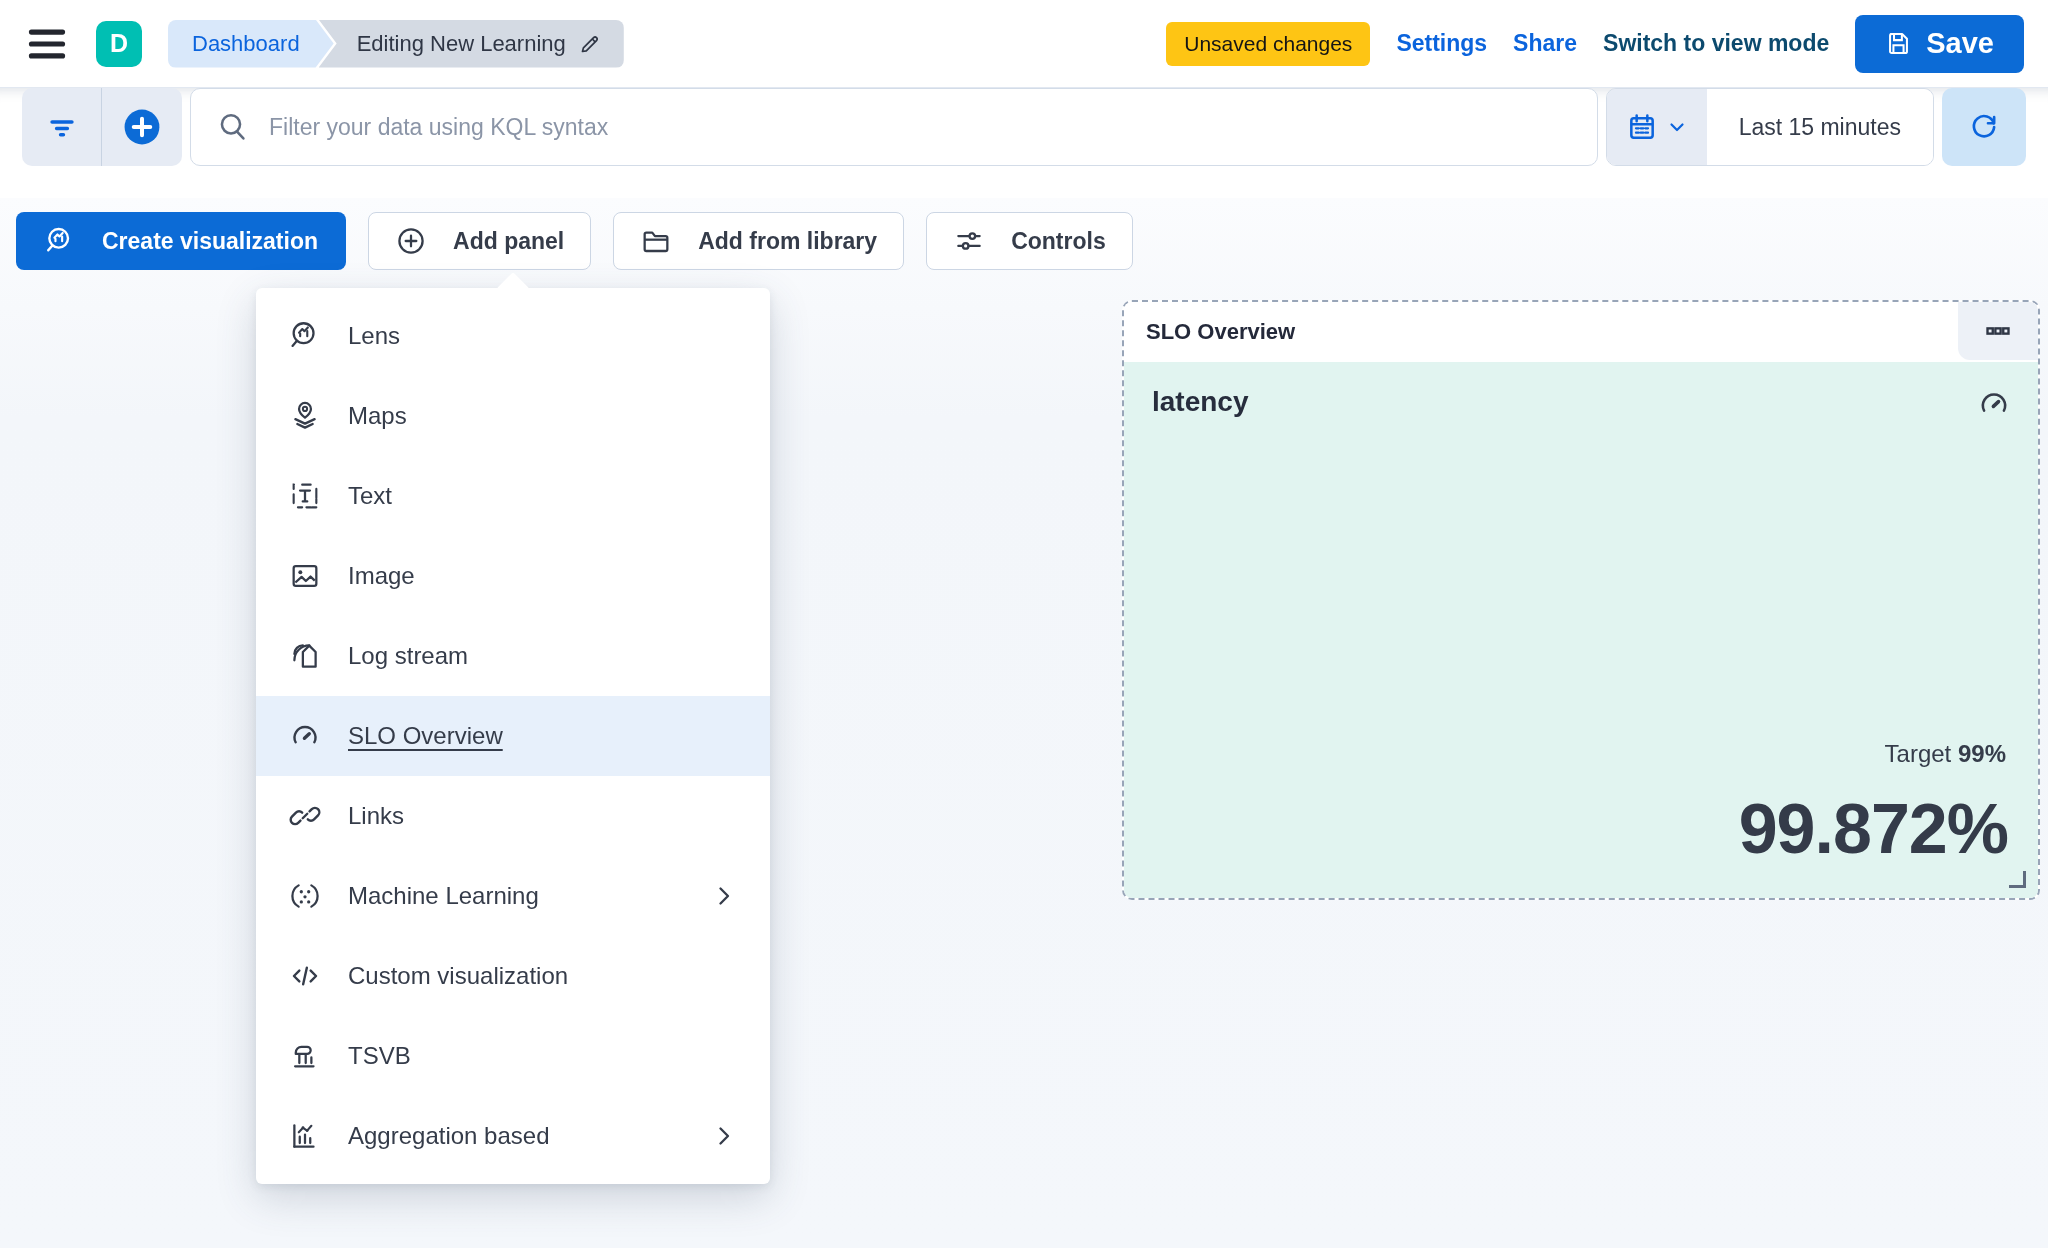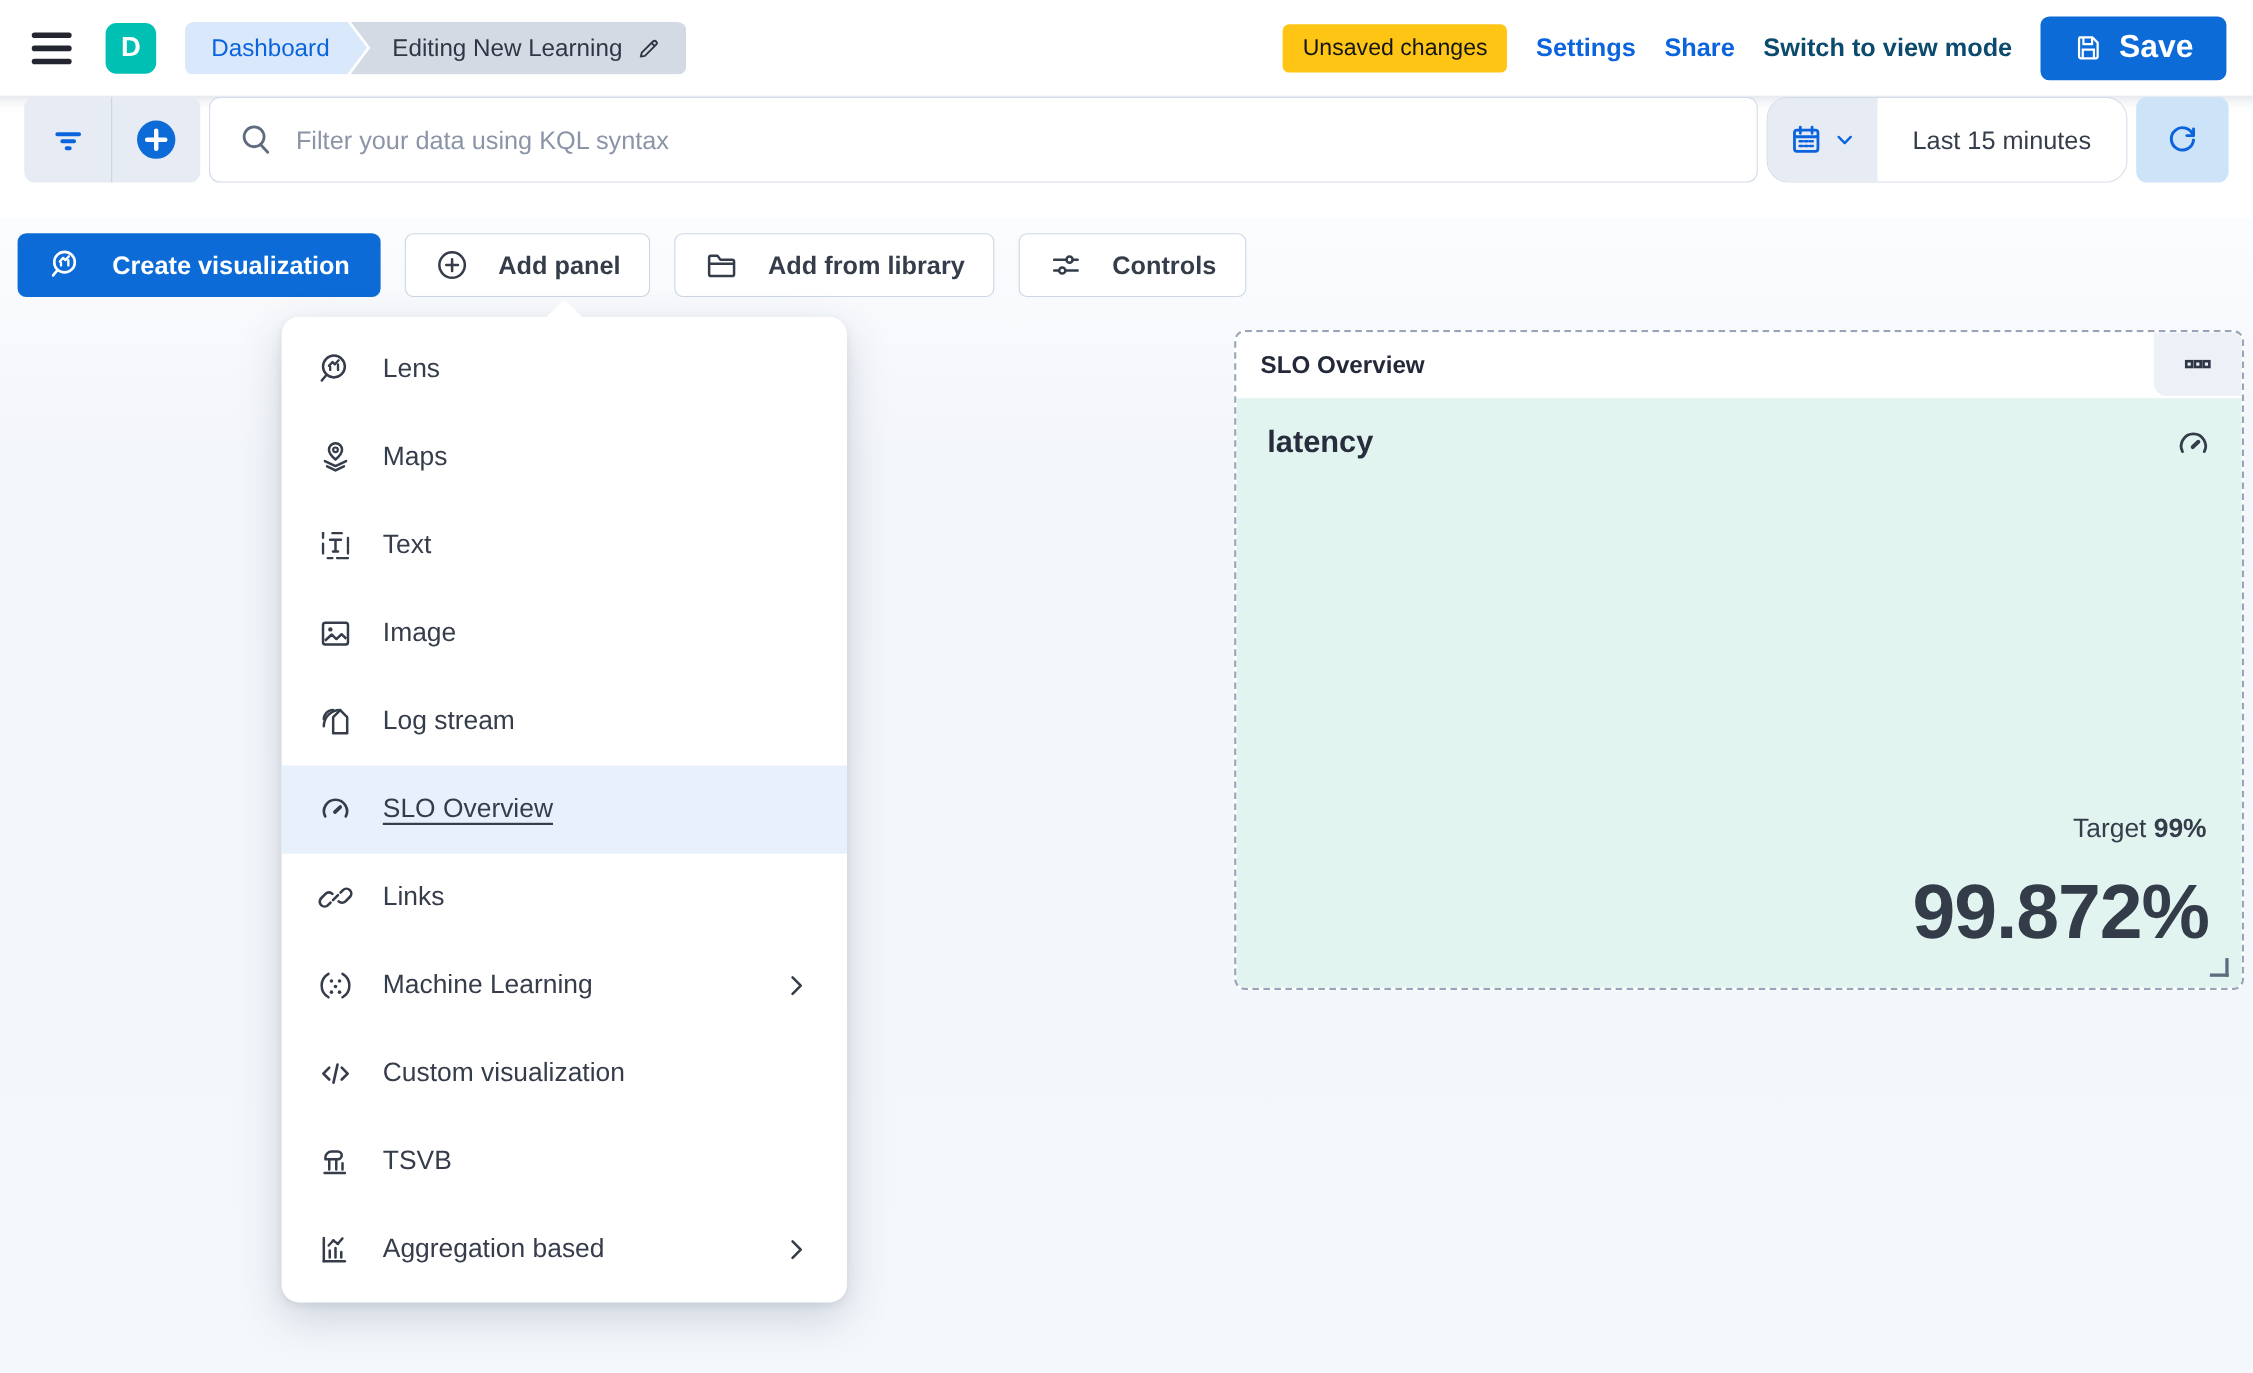--- a/index.html
+++ b/index.html
@@ -33,37 +33,37 @@
                padding:0 22px; position:relative; z-index:20;
                box-shadow: inset 0 14px 12px -12px rgba(96,112,136,.22); }
   .filter-group { display:flex; height:78px; background:#e6ebf4; border-radius:10px; overflow:hidden; }
   .filter-group > button { width:80px; border:none; background:transparent; display:flex; align-items:center; justify-content:center; cursor:pointer; }
   .filter-group > button:first-child { border-right:1px solid #c8d3e2; }
   .kql-box { flex:1; height:78px; background:#fff; border:1px solid #d3dce8; border-radius:10px;
              display:flex; align-items:center; padding:0 26px; gap:20px; }
   .kql-box input { flex:1; border:none; outline:none; font-size:23px; color:#353c4a; background:transparent;
                    font-family:"Liberation Sans","DejaVu Sans",sans-serif; }
   .kql-box input::placeholder { color:#8b95a7; }
-  .date-group { display:flex; height:78px; border:1px solid #d3dce8; border-radius:20px; overflow:hidden; }
+  .date-group { display:flex; height:78px; border:1px solid #d3dce8; border-radius:10px; overflow:hidden; }
   .date-picker-btn { width:100px; background:#e6ebf4; border:none; display:flex; align-items:center; justify-content:center; gap:8px; cursor:pointer; }
   .time-range-btn { background:#fff; border:none; padding:0 32px; font-size:23px; color:#353c4a; cursor:pointer;
                     font-family:"Liberation Sans","DejaVu Sans",sans-serif; }
   .refresh-btn { width:84px; height:78px; background:#cde4f8; border:none; border-radius:10px;
                  display:flex; align-items:center; justify-content:center; cursor:pointer; }
 
   
   .canvas { position:relative; height:1050px; background:linear-gradient(180deg,#fbfcfe 0%,#f3f6fa 220px,#f4f7fb 100%); }
   .toolbar { display:flex; gap:22px; padding:14px 16px 0 16px; }
   .tb-btn { height:58px; border-radius:8px; font-size:23px; font-weight:600; display:flex; align-items:center;
             gap:26px; cursor:pointer; font-family:"Liberation Sans","DejaVu Sans",sans-serif; }
   .tb-primary { background:#0c6bd6; color:#fff; border:none; padding:0 28px; }
   .tb-outline { background:#fff; color:#353c4a; border:1px solid #ccd6e4; padding:0 26px; }
 
   
-  .menu-popover { position:absolute; left:256px; top:90px; width:514px; background:#fff; border-radius:16px;
+  .menu-popover { position:absolute; left:256px; top:90px; width:514px; background:#fff; border-radius:6px;
                   box-shadow:0 14px 40px rgba(60,75,100,.20), 0 3px 8px rgba(60,75,100,.10);
                   padding:8px 0; z-index:15; }
   .menu-caret { position:absolute; top:-11px; left:245px; width:24px; height:24px; background:#fff;
                 transform:rotate(45deg); border-radius:3px; }
   .menu-item { display:flex; align-items:center; gap:26px; height:80px; padding:0 32px;
                font-size:24px; color:#353c4a; cursor:pointer; position:relative; z-index:1; }
   .menu-item.highlighted { background:#e7f0fb; }
   .menu-item.highlighted .mi-label { text-decoration:underline; text-underline-offset:5px; }
   .mi-icon { width:34px; height:34px; flex:0 0 34px; }
   .mi-chevron { margin-left:auto; width:28px; height:28px; }

